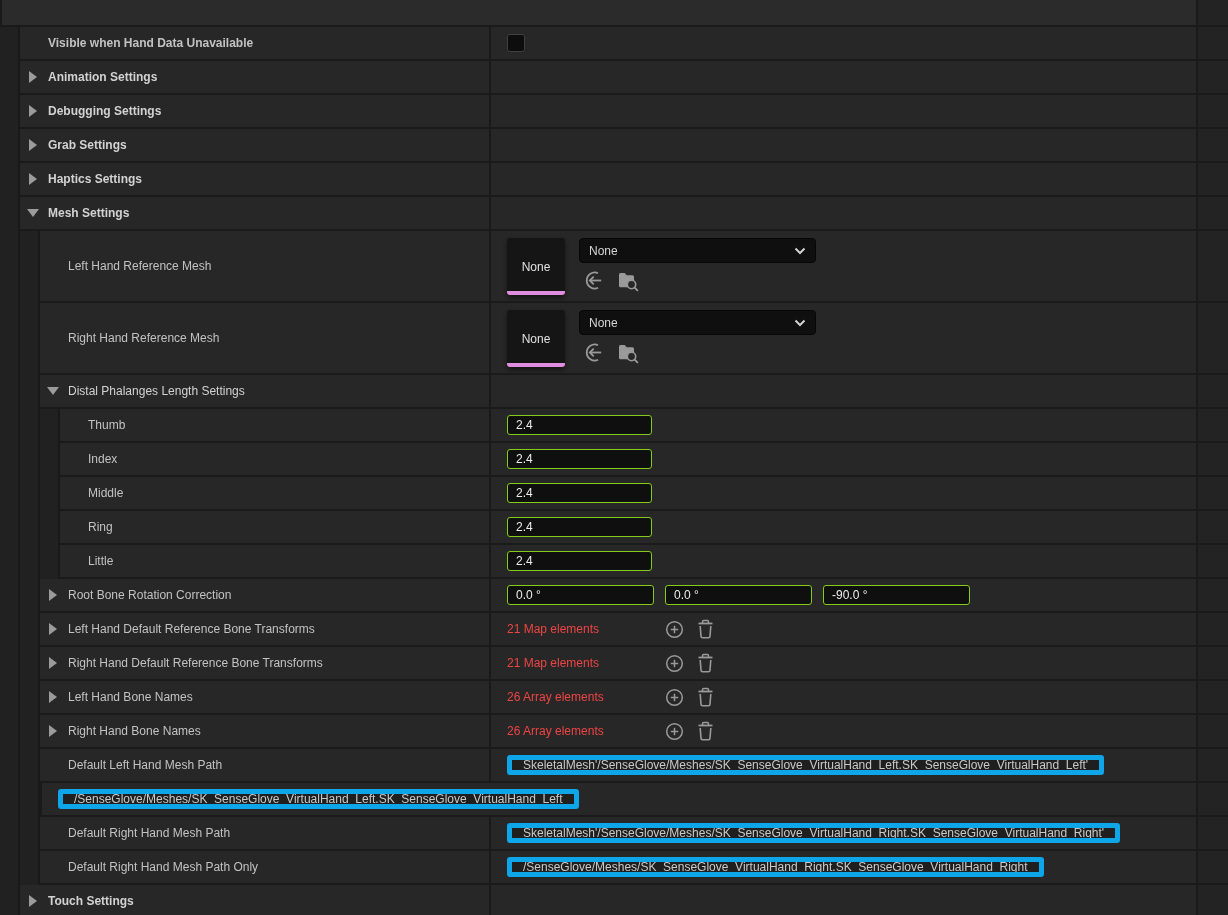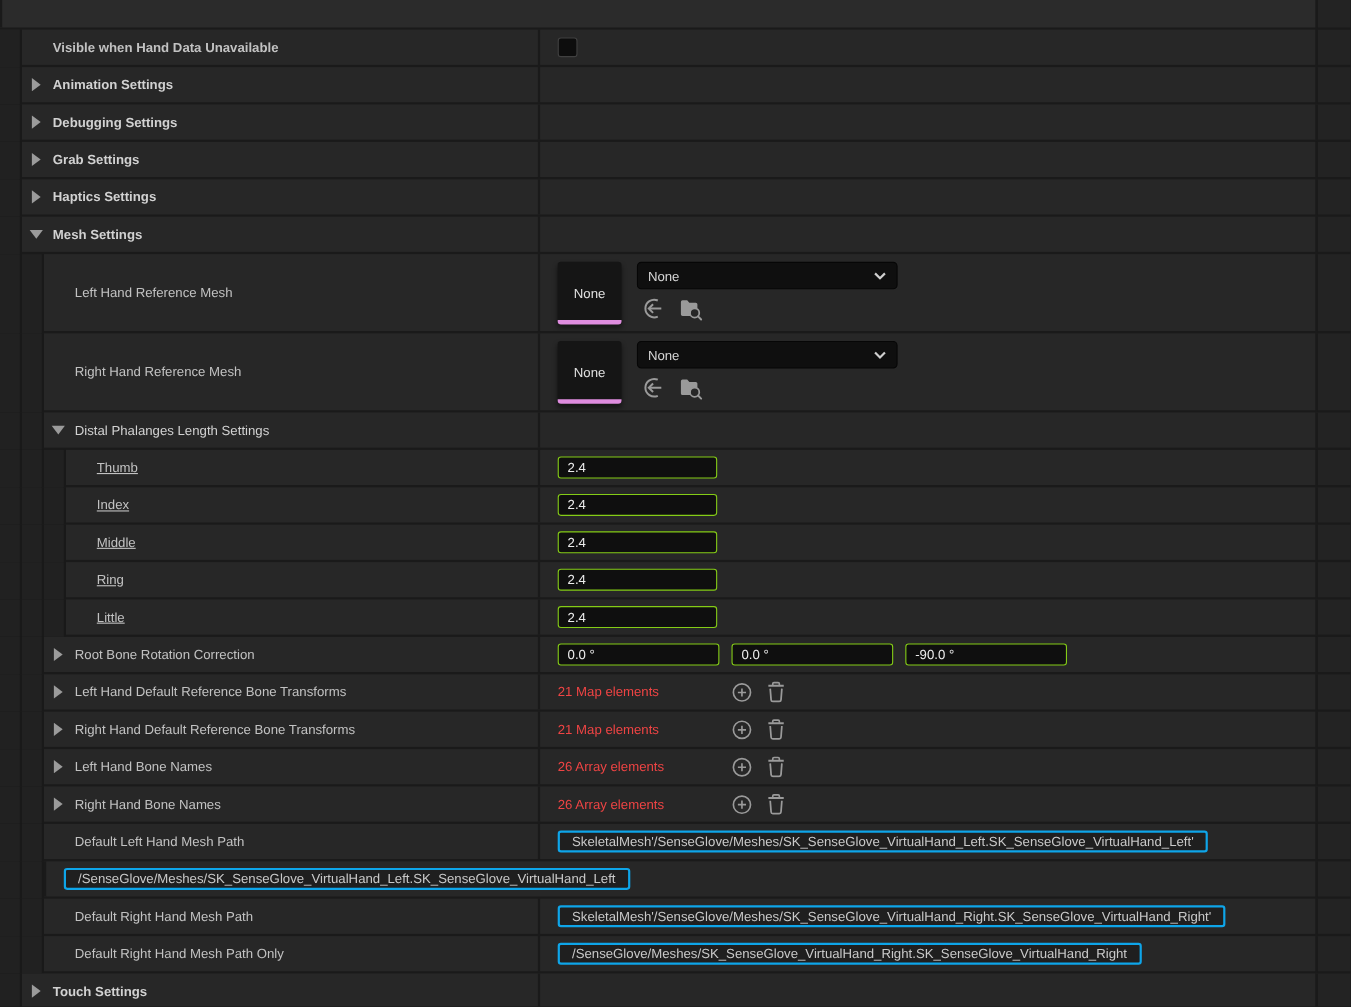--- a/index.html
+++ b/index.html
@@ -17,41 +17,41 @@
   .row.top  { height:27px; }
   .row.tall { height:72px; }
   .ind { flex:none; width:20px; background:#212121; border-right:2px solid #191919; }
   .main { flex:1; min-width:0; display:flex; background:#272727; border-bottom:2px solid #1a1a1a; }
   .row.top .main { background:#2b2b2b; }
   .lbl { position:relative; flex:none; display:flex; align-items:center; padding-left:28px; color:#c2c2c2; white-space:nowrap; overflow:hidden; }
   .row.cat .lbl { color:#d2d2d2; }
   .lv0 .lbl { width:489px; padding-left:30px; }
   .lv1 .lbl { width:469px;font-weight:bold; }
   .lv2 .lbl { width:449px; }
-  .lv3 .lbl { width:429px;text-decoration:underline; }
+  .lv3 .lbl { width:429px; }
   .val { flex:1; min-width:0; border-left:2px solid #1a1a1a; display:flex; align-items:center; padding-left:16px; overflow:hidden; }
   .rgut { flex:none; width:32px; border-left:2px solid #1a1a1a; background:#232323; border-bottom:2px solid #1a1a1a; }
 
   
   .arr { position:absolute; top:50%; width:0; height:0; }
   .arr.down  { left:7px;  margin-top:-4px; border-left:6px solid transparent; border-right:6px solid transparent; border-top:8px solid #9b9b9b; }
   .arr.right { left:9px;  margin-top:-6px; border-top:6px solid transparent; border-bottom:6px solid transparent; border-left:8px solid #9b9b9b; }
   .lv0 .arr.down { left:8px; border-left-width:7px; border-right-width:7px; border-top-width:9px; }
 
   
   .checkbox { width:18px; height:18px; background:#0d0d0d; border:1px solid #404040; border-radius:3px; flex:none; }
 
   .num { width:145px; height:20px; background:#0f0f0f; border:1px solid #84cc16; border-radius:3px;
          display:flex; align-items:center; padding:0 8px; color:#ececec; flex:none; white-space:nowrap; }
   .rot .num { width:147px; margin-right:11px; }
 
   .muted { color:#ef4444; width:158px; flex:none; white-space:nowrap; }
   .iconbtn { display:flex; align-items:center; margin-right:13px; cursor:pointer; flex:none; }
 
-  .pathbox { height:20px; border:2px solid #0ea5e9; background:#1f1f1f; border-radius:3px;
+  .pathbox { height:20px; border:5px solid #0ea5e9; background:#1f1f1f; border-radius:3px;
              display:inline-flex; align-items:center; padding:0 11px; color:#c9c9c9;
              white-space:nowrap; overflow:hidden; max-width:690px; flex:none; }
 
   .val.assetv { align-items:flex-start; padding-top:7px; }
   .thumb { position:relative; width:58px; height:57px; background:#151515; border-radius:3px;
            display:flex; align-items:center; justify-content:center; color:#e0e0e0;
            box-shadow:0 3px 5px rgba(0,0,0,0.45); flex:none; }
   .thumb .bar { position:absolute; left:0; right:0; bottom:0; height:4px; border-radius:0 0 3px 3px; }
   .assetcol { margin-left:14px; display:flex; flex-direction:column; min-width:0; }
   .dropdown { width:237px; height:25px; background:#0f0f0f; border:1px solid #060606; border-radius:4px;

